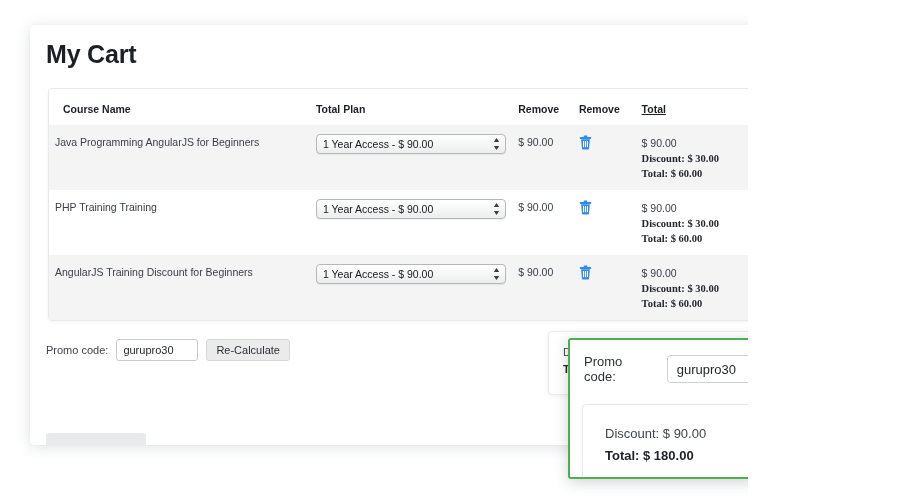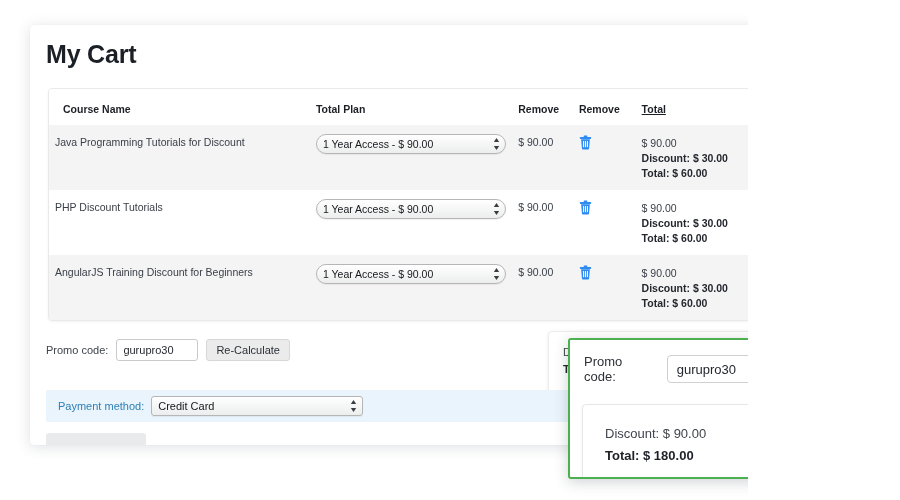--- a/index.html
+++ b/index.html
@@ -74,35 +74,35 @@
   td.name { color:#41464d; padding-top: 11px !important; }
   td.amount { color:#41464d; padding-top: 11px !important; }
 
   .plan-select {
     -webkit-appearance: none; appearance: none;
     width: 190px; height: 20px;
     font-family: "Liberation Sans", sans-serif;
     font-size: 10.5px; color: #16181c;
     padding: 1px 18px 1px 6px;
     border: 1px solid #b6b6b8;
-    border-radius: 10px;
+    border-radius: 4px;
     background: linear-gradient(#ffffff, #eceded);
     box-shadow: 0 1px 1px rgba(0,0,0,0.06);
     line-height: 16px;
   }
   .select-wrap { position: relative; display: inline-block; }
   .select-wrap .chev {
     position: absolute; right: 6px; top: 50%; transform: translateY(-50%);
     width: 7px; height: 14px; pointer-events: none;
   }
 
   .trash { width: 13px; height: 15px; display:block; margin-top:1px; }
 
   .total-cell { line-height: 15px; color:#41464d; padding-top: 11px !important; }
-  .total-cell .b { font-weight: bold; color:#24282e; }
+  .total-cell .b { font-weight: bold; color:#24282e;font-family:Liberation Serif, serif; }
 
   
   .promo-row {
     position: absolute; left: 16px; top: 498px;
     display: flex; align-items: center; gap: 8px;
   }
   .promo-label { font-size: 11px; color: #3c434b; }
   .promo-input {
     width: 82px; height: 22px;
     font-family: "Liberation Sans", sans-serif;
@@ -225,21 +225,21 @@
             <th class="col-name" style="padding-left:14px">Course Name</th>
             <th class="col-plan">Total Plan</th>
             <th class="col-amt">Remove</th>
             <th class="col-rem">Remove</th>
             <th class="col-total">Total</th>
           </tr>
         </thead>
         <tbody>
 
           <tr class="shaded">
-            <td class="name">Java Programming Tutorials for Discount</td>
+            <td class="name">Java Programming AngularJS for Beginners</td>
             <td>
               <span class="select-wrap">
                 <select class="plan-select">
                   <option>1 Year Access - $ 90.00</option>
                 </select>
                 <svg class="chev" viewBox="0 0 7 14">
                   <polygon points="3.5,1 6.2,5 0.8,5" fill="#3a3d42"></polygon>
                   <polygon points="3.5,13 6.2,9 0.8,9" fill="#3a3d42"></polygon>
                 </svg>
               </span>
@@ -256,21 +256,21 @@
               </svg>
             </td>
             <td class="total-cell">
               <div>$ 90.00</div>
               <div class="b">Discount: $ 30.00</div>
               <div class="b">Total: $ 60.00</div>
             </td>
           </tr>
 
           <tr>
-            <td class="name">PHP Discount Tutorials</td>
+            <td class="name">PHP Training Training</td>
             <td>
               <span class="select-wrap">
                 <select class="plan-select">
                   <option>1 Year Access - $ 90.00</option>
                 </select>
                 <svg class="chev" viewBox="0 0 7 14">
                   <polygon points="3.5,1 6.2,5 0.8,5" fill="#3a3d42"></polygon>
                   <polygon points="3.5,13 6.2,9 0.8,9" fill="#3a3d42"></polygon>
                 </svg>
               </span>
@@ -332,32 +332,20 @@
       <span class="promo-label">Promo code:</span>
       <input class="promo-input" type="text" value="gurupro30" style="">
       <button class="recalc-btn">Re-Calculate</button>
     </div>
 
     <div class="summary-card" id="summaryCard" style="top: 306px;">
       <div class="d">Discount: $ 90.00</div>
       <div class="t">Total: $ 180.00</div>
     </div>
 
-    <div class="payment-band">
-      <span class="payment-label">Payment method:</span>
-      <span class="select-wrap">
-        <select class="pay-select">
-          <option>Credit Card</option>
-        </select>
-        <svg class="chev" viewBox="0 0 7 14">
-          <polygon points="3.5,1 6.2,5 0.8,5" fill="#3a3d42"></polygon>
-          <polygon points="3.5,13 6.2,9 0.8,9" fill="#3a3d42"></polygon>
-        </svg>
-      </span>
-    </div>
 
     <div class="stub"></div>
 
   </div>
 
   <div class="callout">
     <div class="callout-promo">
       <span class="lbl">Promo code:</span>
       <input class="callout-input" type="text" value="gurupro30" style="">
       <button class="callout-btn">Re-Calculate</button>

